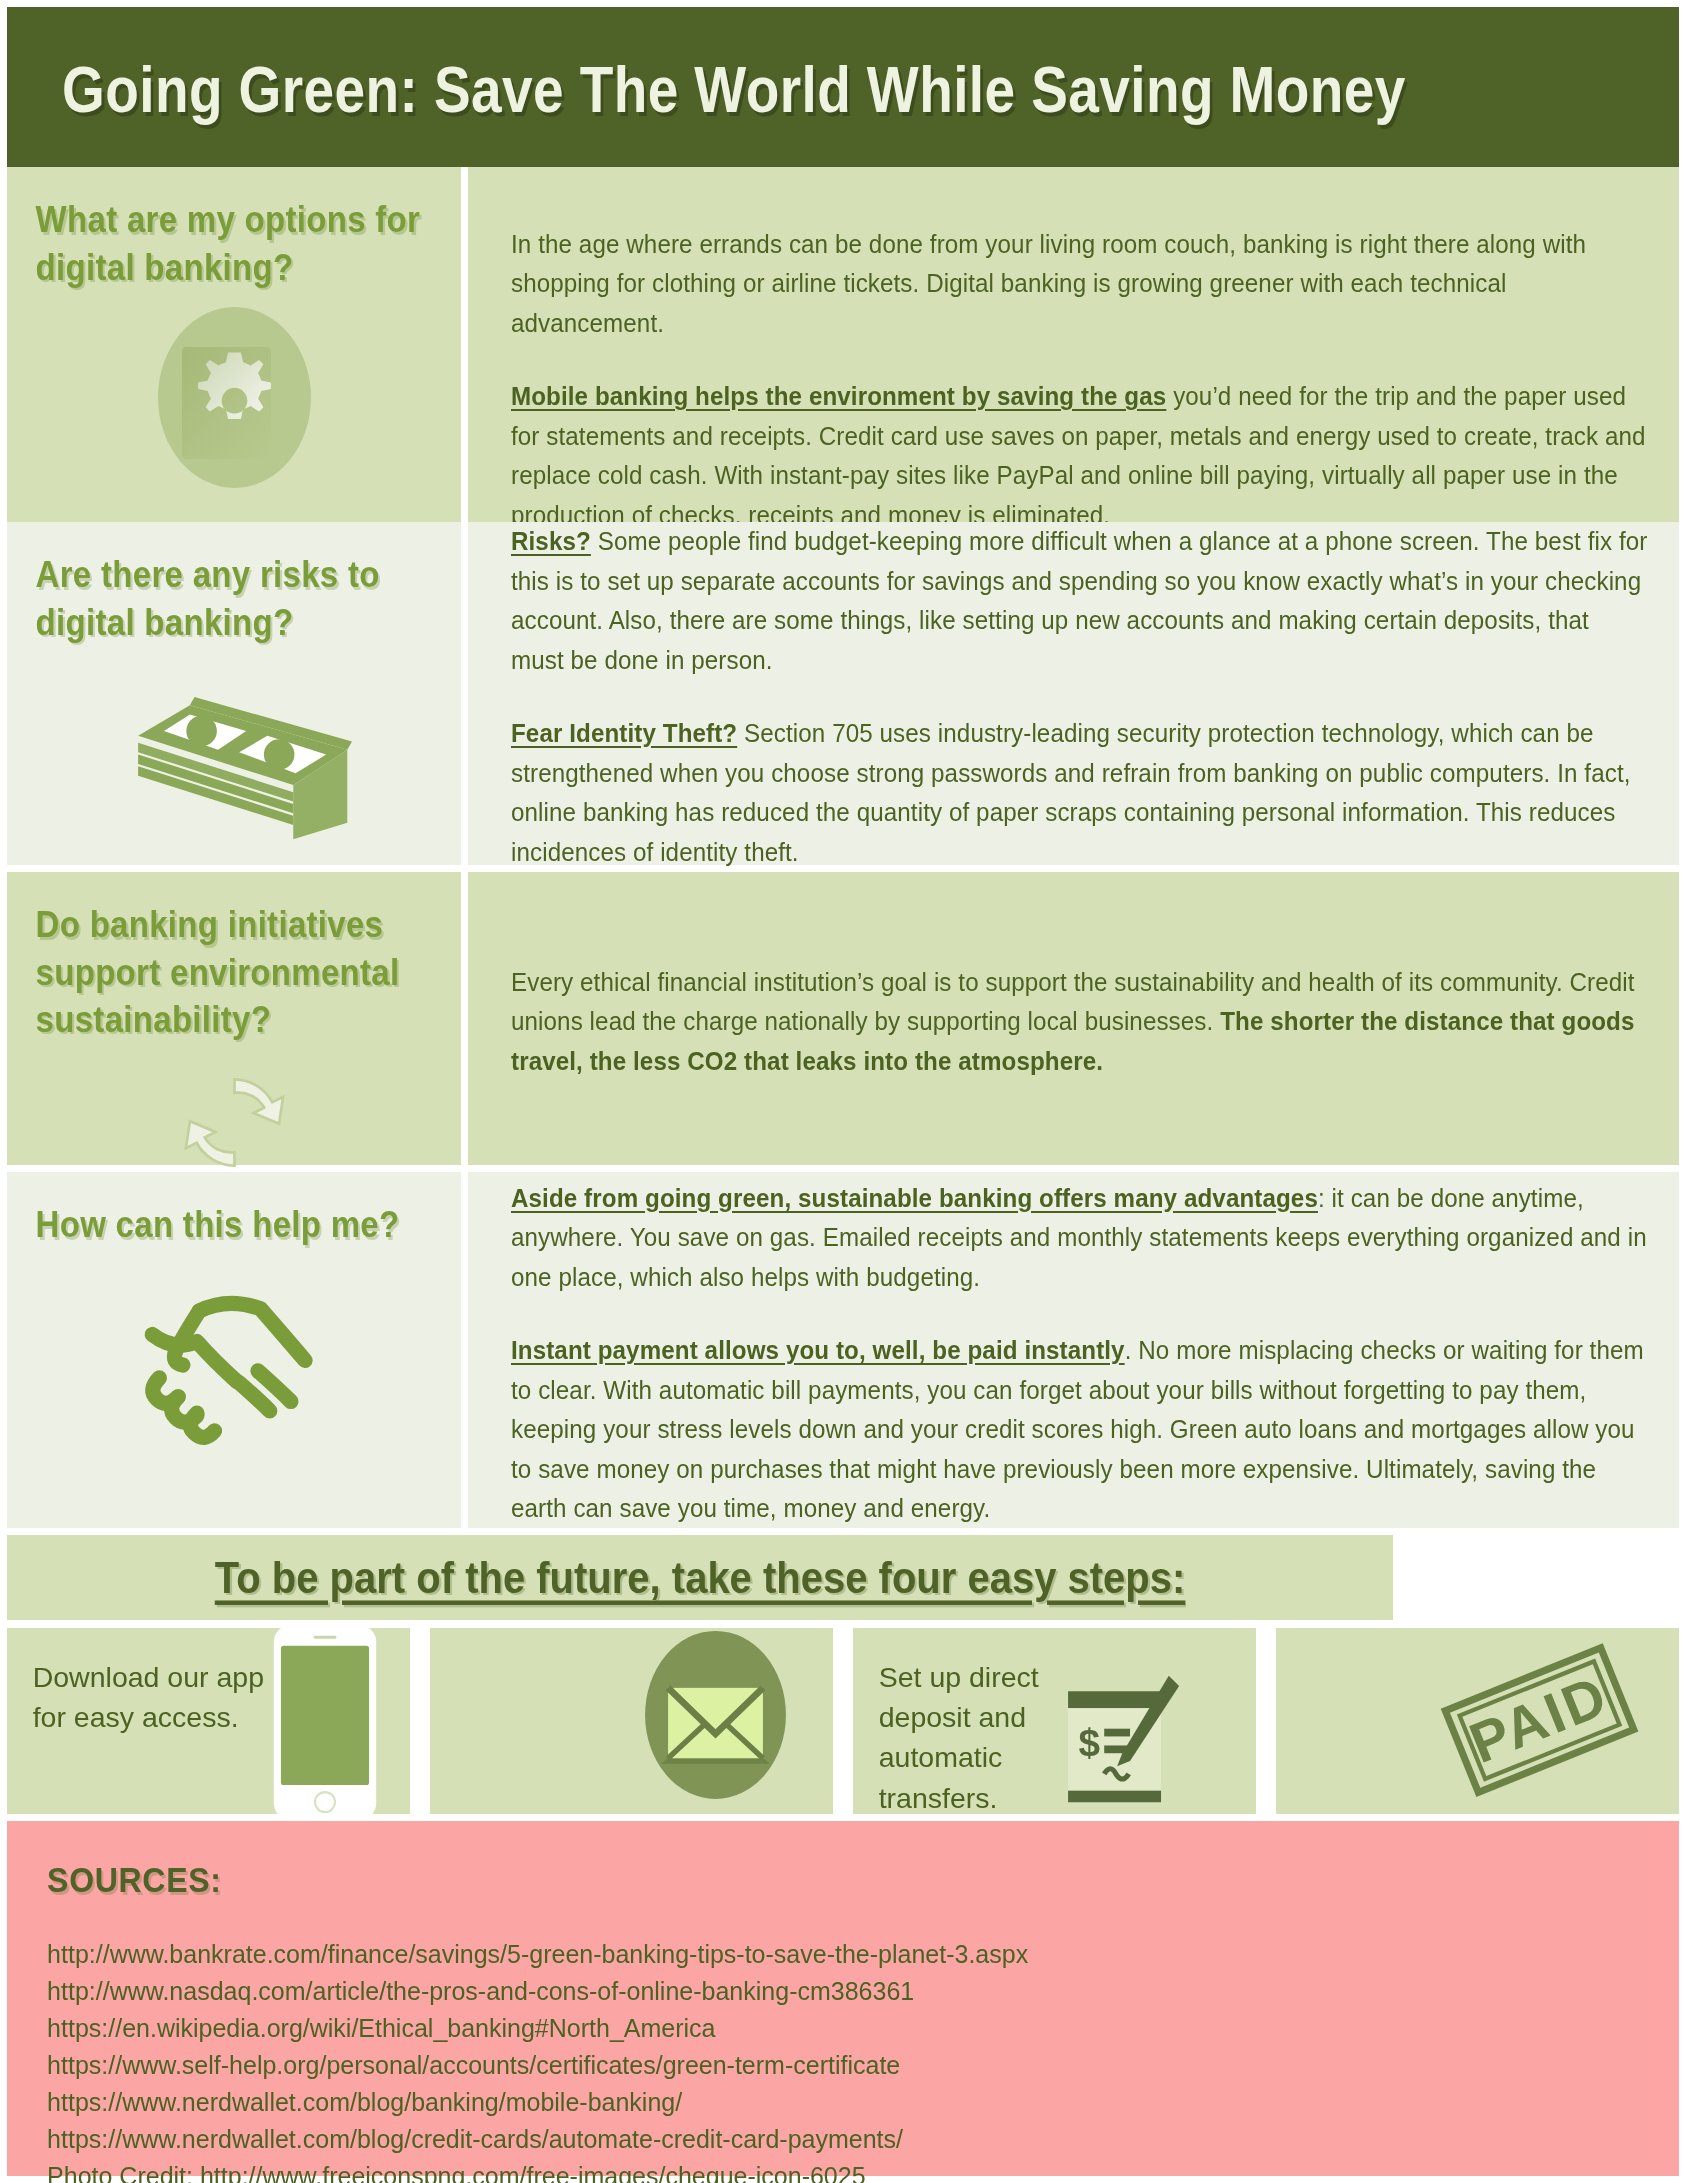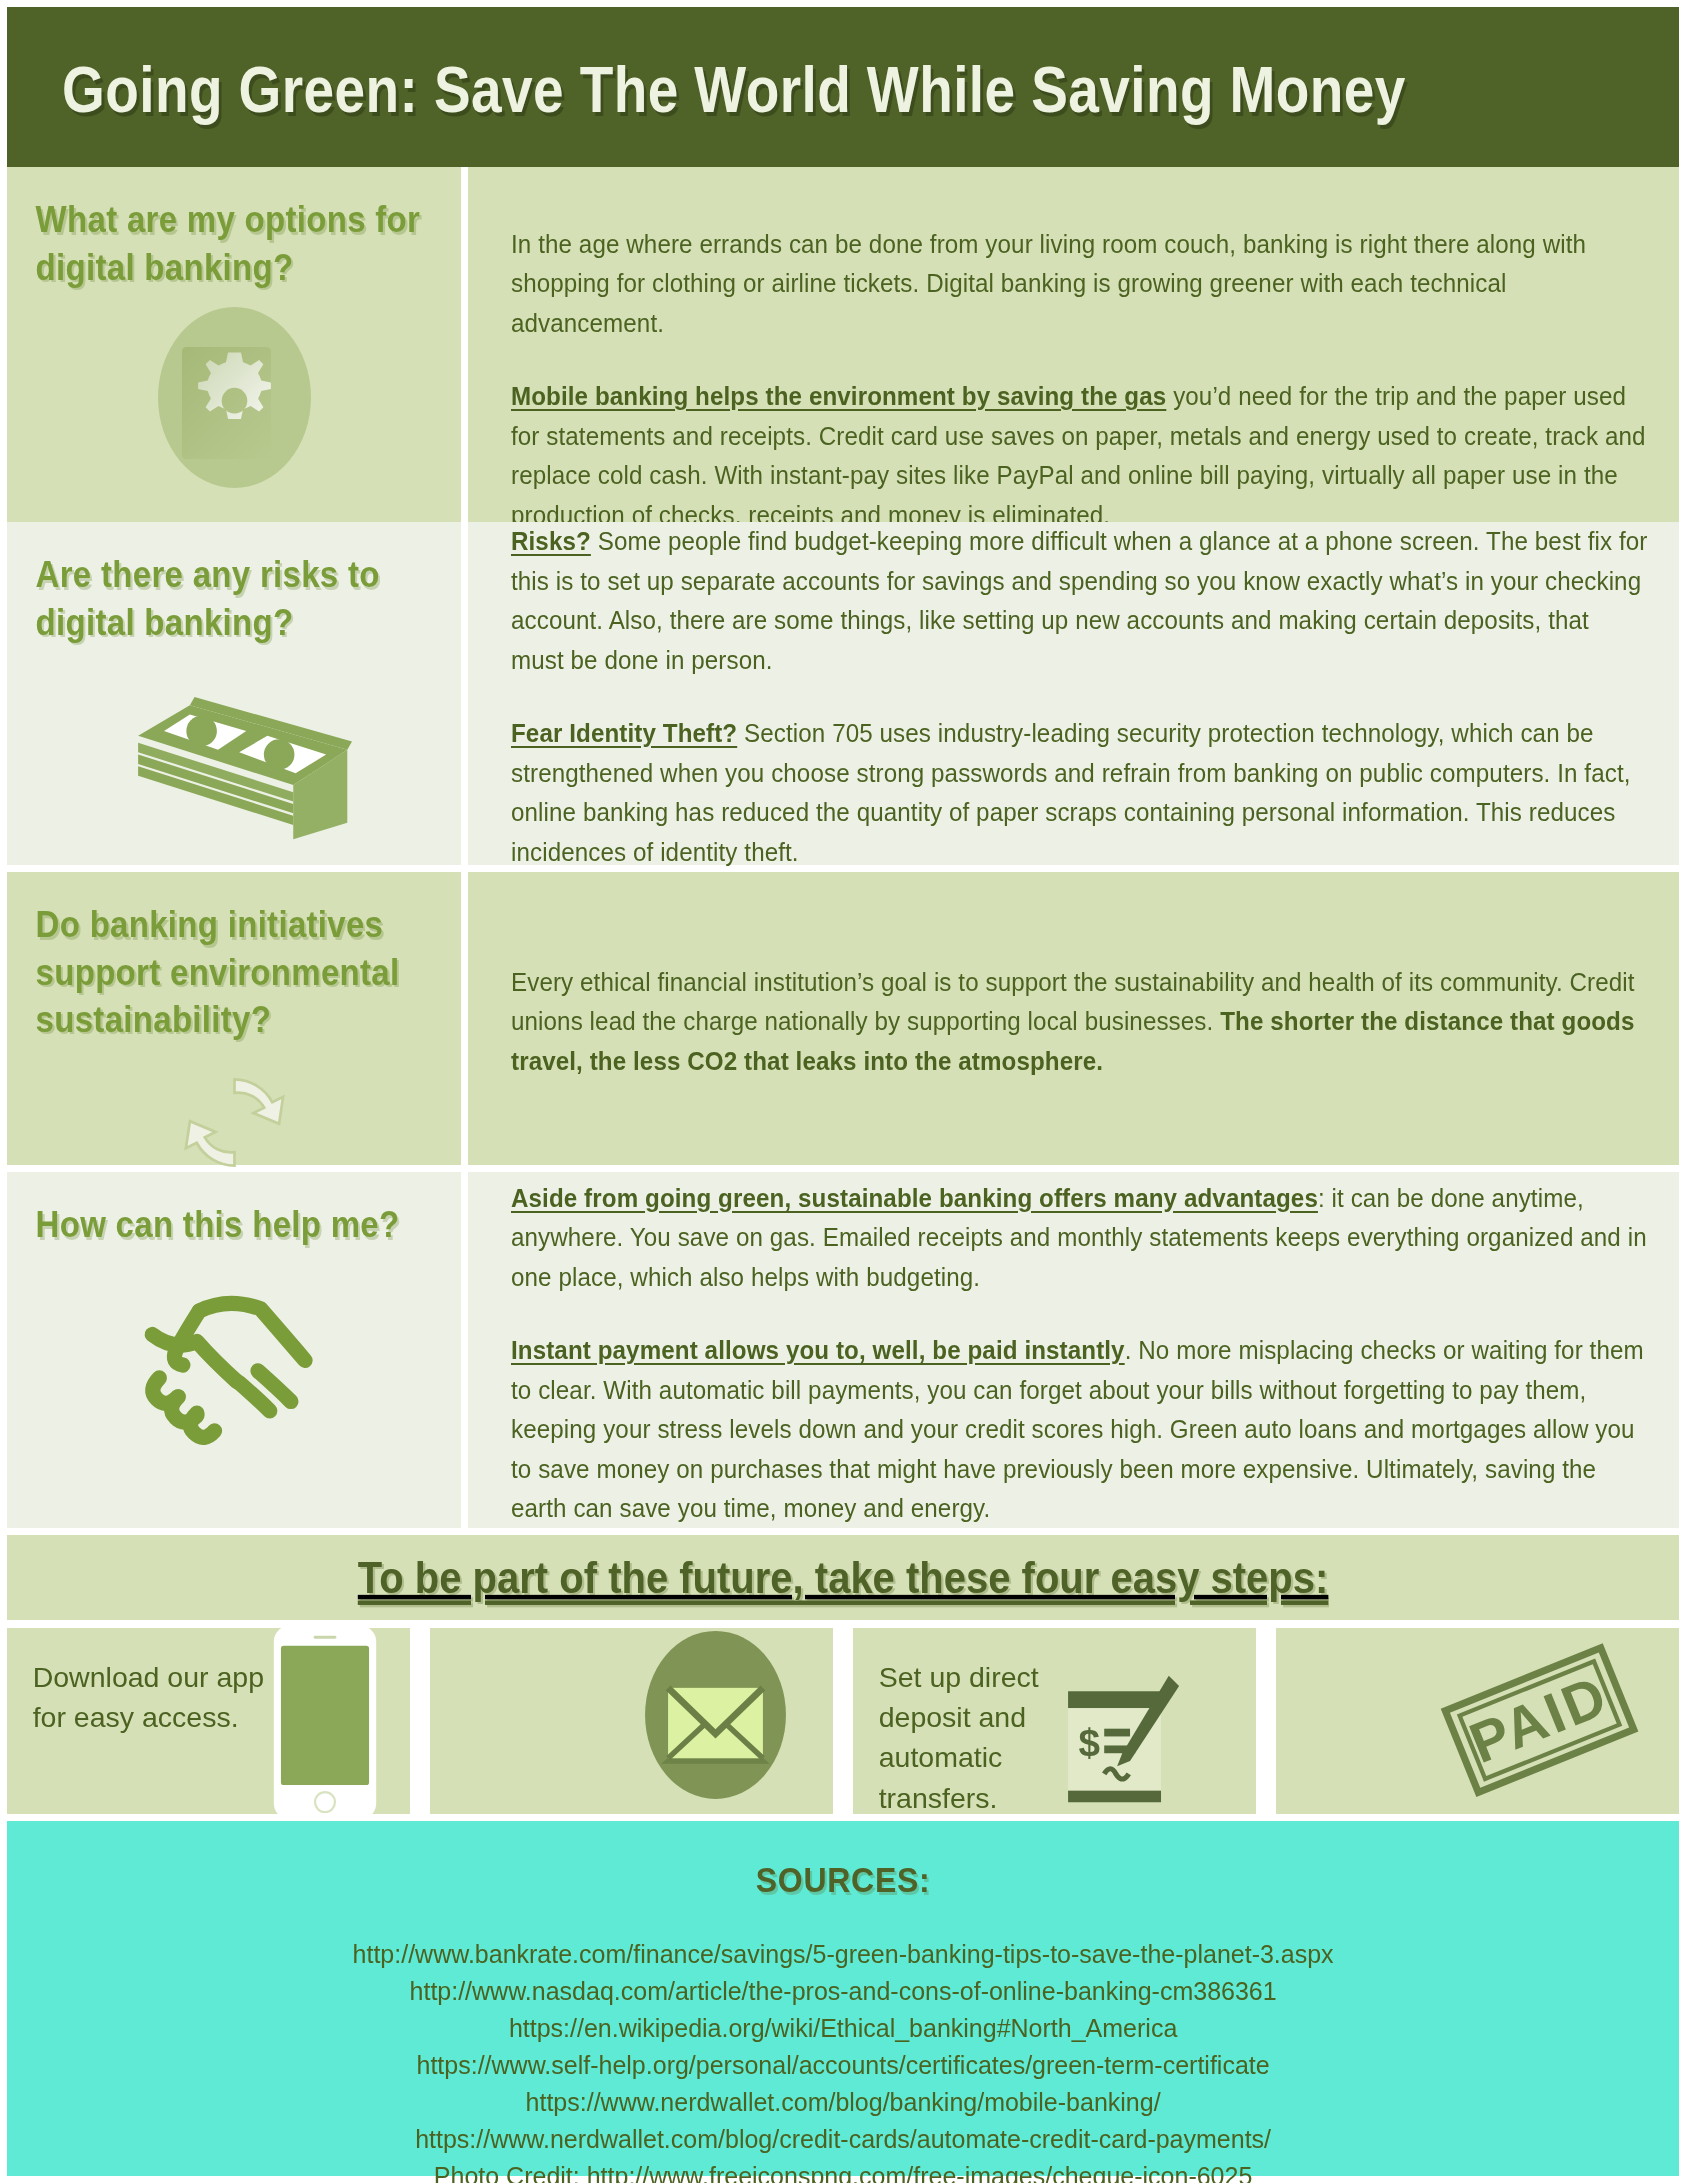--- a/index.html
+++ b/index.html
@@ -99,26 +99,25 @@
     text-underline-offset: 3.6px;
   }
   .qa-para .boldtail {
     font-weight: 700;
   }
 
   
   .cta-bar {
     position: absolute;
     left: 7.1px;
-    width: 1672px;
+    width: 1386px;
     background: #d6e0b6;
     display: flex;
     align-items: center;
     justify-content: center;
-    text-decoration: underline;
   }
   .cta-text {
     color: #4f6227;
     font-size: 40px;
     font-weight: 700;
     text-decoration: underline;
     text-underline-offset: 7.1px;
     text-decoration-thickness: 3.6px;
     text-shadow: 2.1px 2.1px 0 rgba(90,110,45,0.30);
     transform: scaleY(1.12);
@@ -154,23 +153,24 @@
     right: 7.1px;
     bottom: 0;
     z-index: 1;
   }
 
   
   .sources {
     position: absolute;
     left: 7.1px;
     width: 1672px;
-    background: #5eead4;
-    text-align: center;
+    background: #fca5a5;
+    text-align: left;
     padding-top: 41px;
+    padding-left: 40px;
   }
   .sources-title {
     color: #4f6227;
     font-size: 32px;
     font-weight: 700;
     letter-spacing: 0.7px;
     text-shadow: 2.1px 2.1px 0 rgba(90,110,45,0.28);
     transform: scaleY(1.12);
     display: inline-block;
   }

